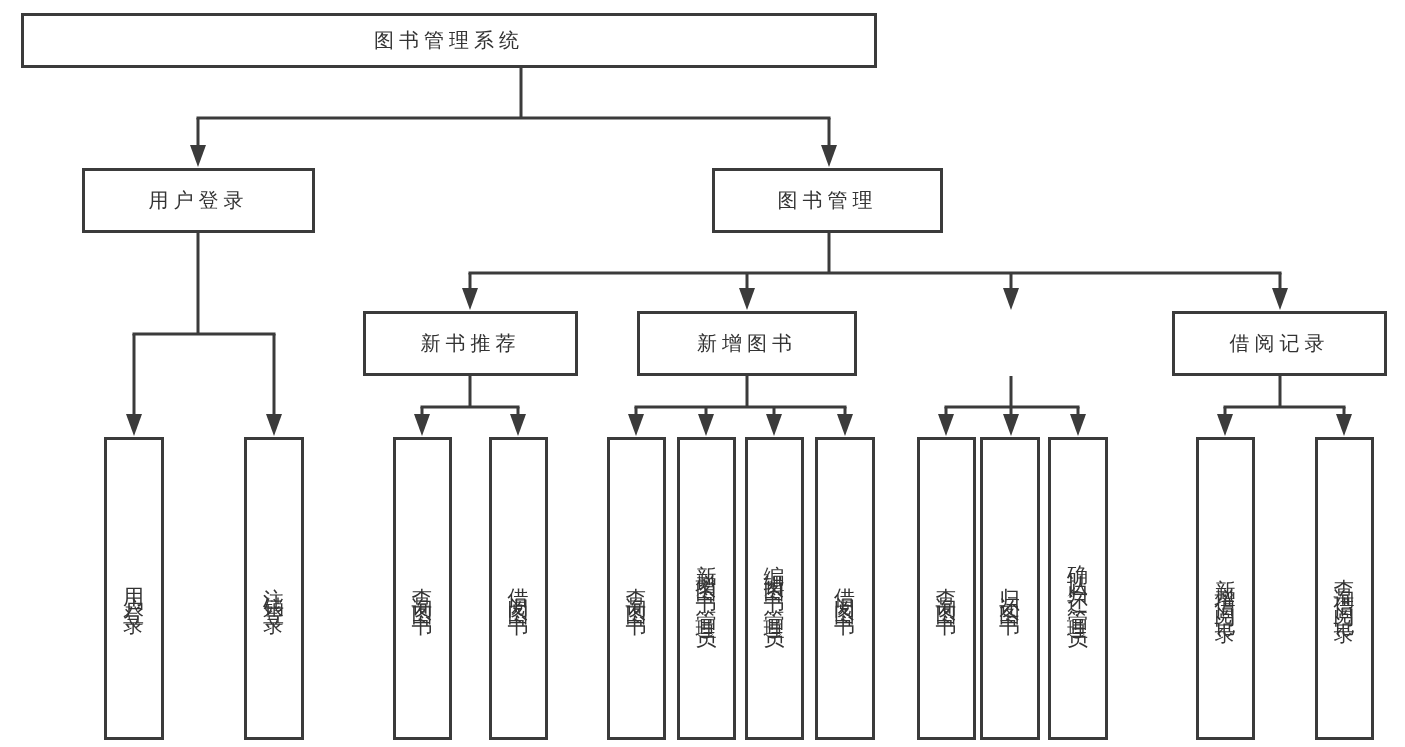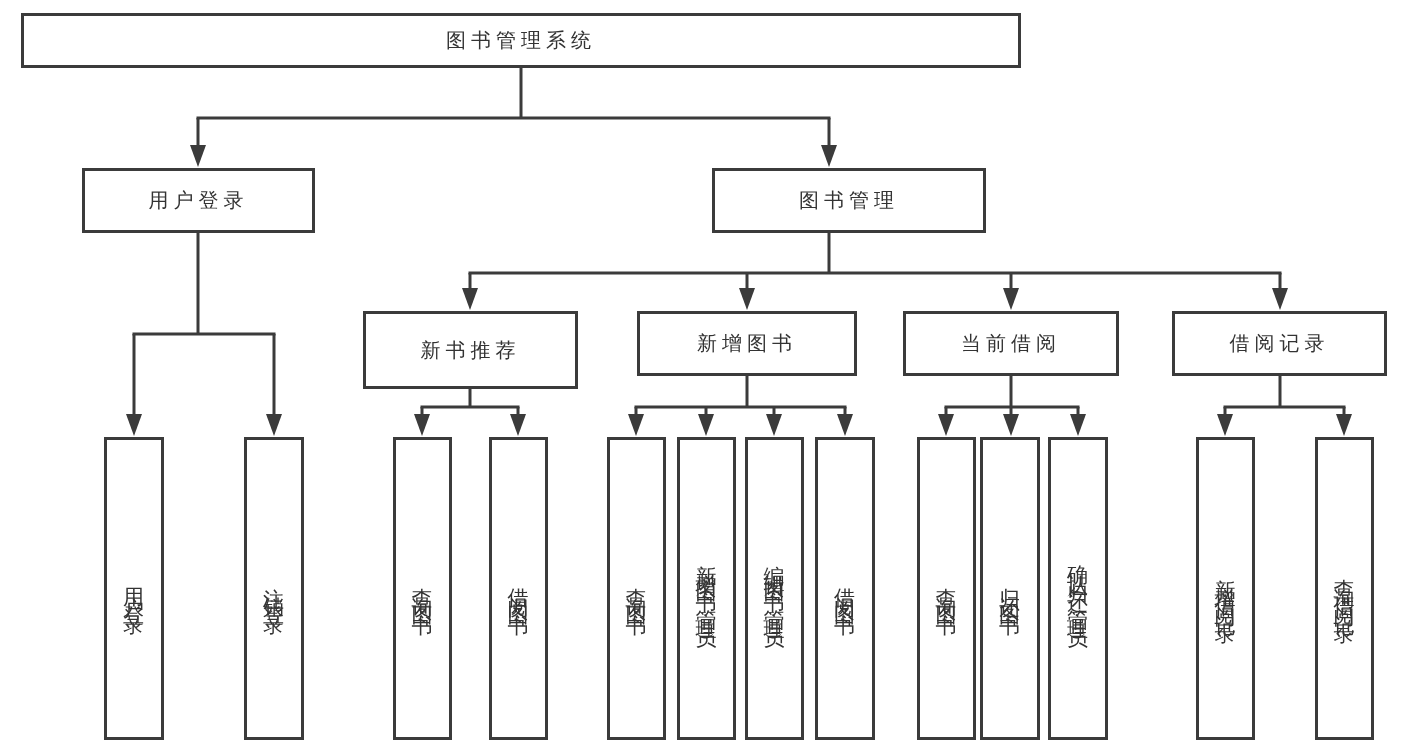--- a/index.html
+++ b/index.html
@@ -105,28 +105,27 @@
       <line x1="1078" y1="407" x2="1078" y2="422" stroke="#3b3b3b" stroke-width="3"></line>
       <polygon points="1070,414 1086,414 1078,436" fill="#3b3b3b"></polygon>
       <line x1="1280" y1="376" x2="1280" y2="407" stroke="#3b3b3b" stroke-width="3"></line>
       <line x1="1223.5" y1="407" x2="1345.5" y2="407" stroke="#3b3b3b" stroke-width="3"></line>
       <line x1="1225" y1="407" x2="1225" y2="422" stroke="#3b3b3b" stroke-width="3"></line>
       <polygon points="1217,414 1233,414 1225,436" fill="#3b3b3b"></polygon>
       <line x1="1344" y1="407" x2="1344" y2="422" stroke="#3b3b3b" stroke-width="3"></line>
       <polygon points="1336,414 1352,414 1344,436" fill="#3b3b3b"></polygon>
     </svg>
 
-  <div class="node h" style="left:21px;top:13px;width:1000px;height:55px">图书管理系统</div>
+  <div class="node h" style="left:21px;top:13px;width:856px;height:55px">图书管理系统</div>
 
   <div class="node h" style="left:82px;top:168px;width:233px;height:65px">用户登录</div>
-  <div class="node h" style="left:712px;top:168px;width:274px;height:65px">图书管理</div>
+  <div class="node h" style="left:712px;top:168px;width:231px;height:65px">图书管理</div>
 
-  <div class="node h" style="left:363px;top:311px;width:215px;height:78px">新书推荐</div>
+  <div class="node h" style="left:363px;top:311px;width:215px;height:65px">新书推荐</div>
   <div class="node h" style="left:637px;top:311px;width:220px;height:65px">新增图书</div>
-  <div class="node h" style="left:903px;top:311px;width:216px;height:65px">当前借阅</div>
   <div class="node h" style="left:1172px;top:311px;width:215px;height:65px">借阅记录</div>
 
   <div class="node v" style="left:104px;top:437px;width:60px;height:303px">
     <span class="vtext">用户登录</span>
   </div>
   <div class="node v" style="left:244px;top:437px;width:60px;height:303px">
     <span class="vtext">注销登录</span>
   </div>
 
   <div class="node v" style="left:393px;top:437px;width:59px;height:303px">

